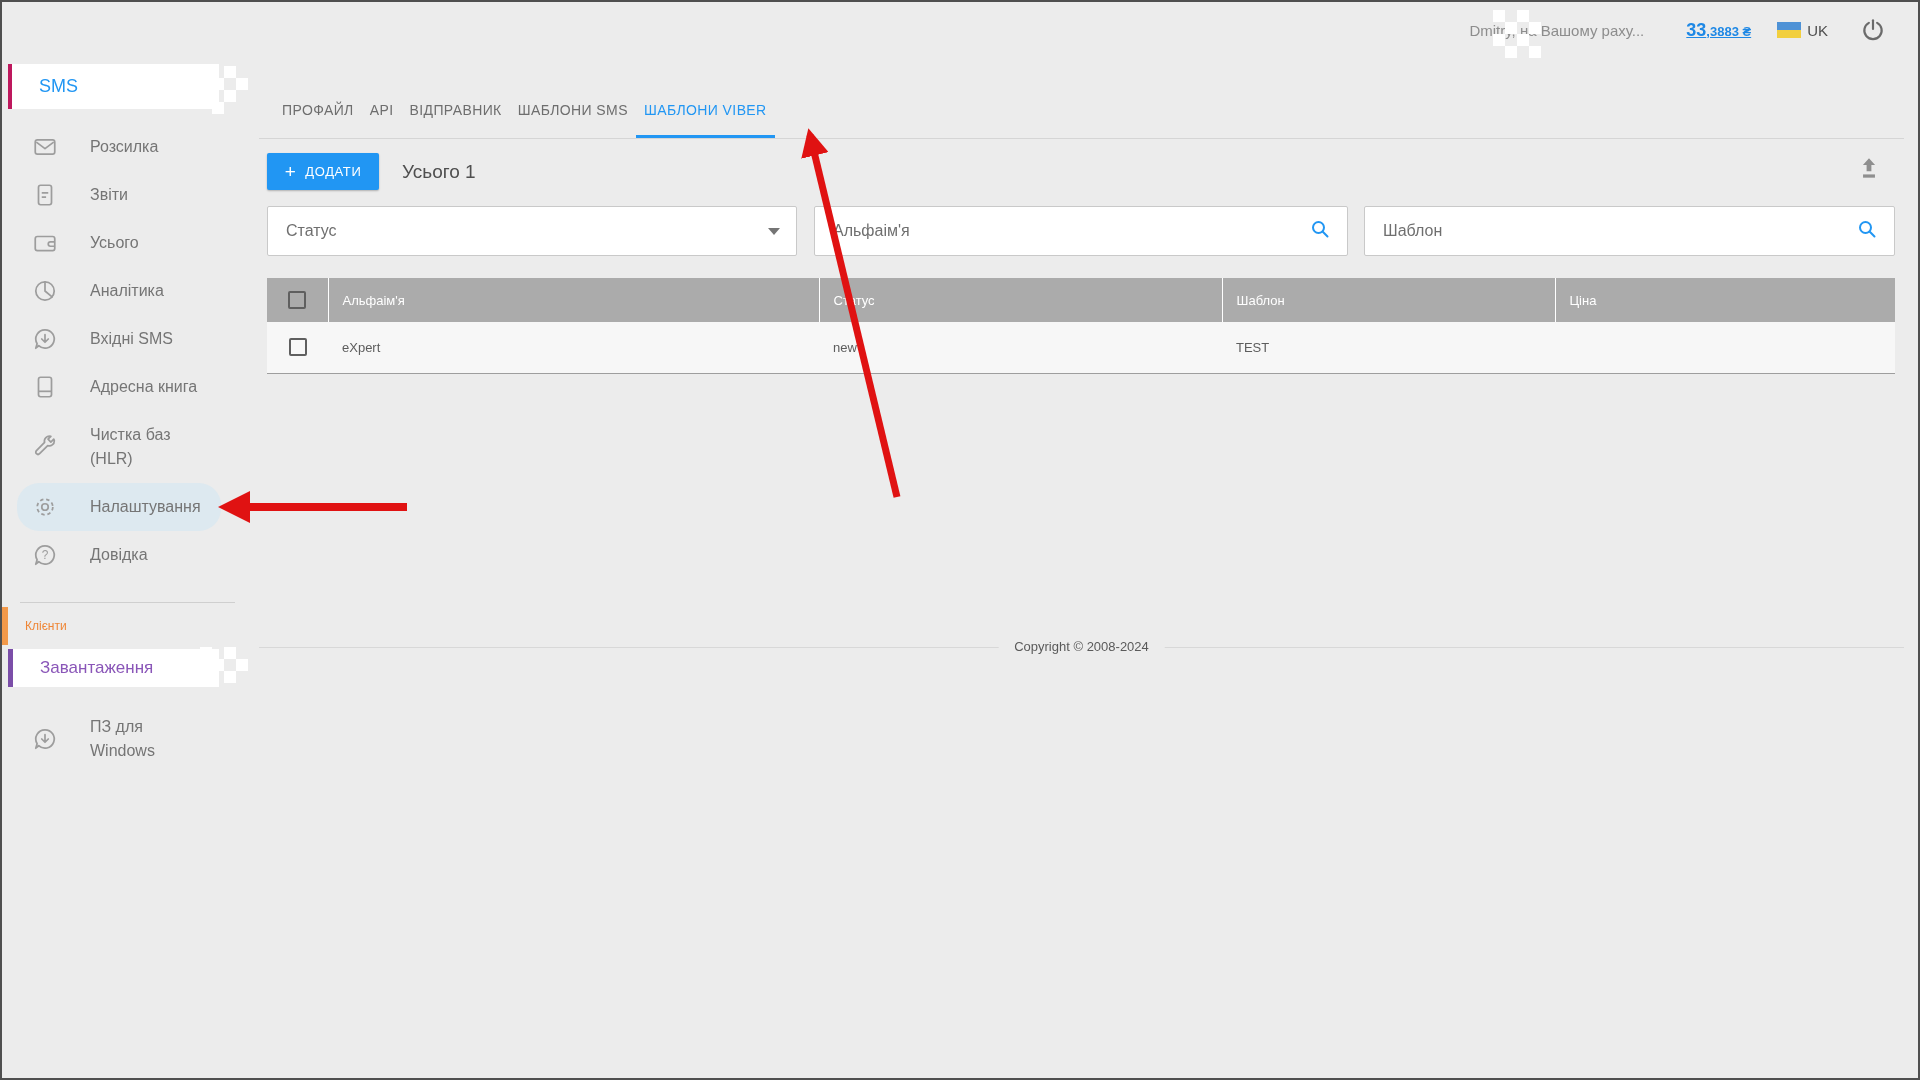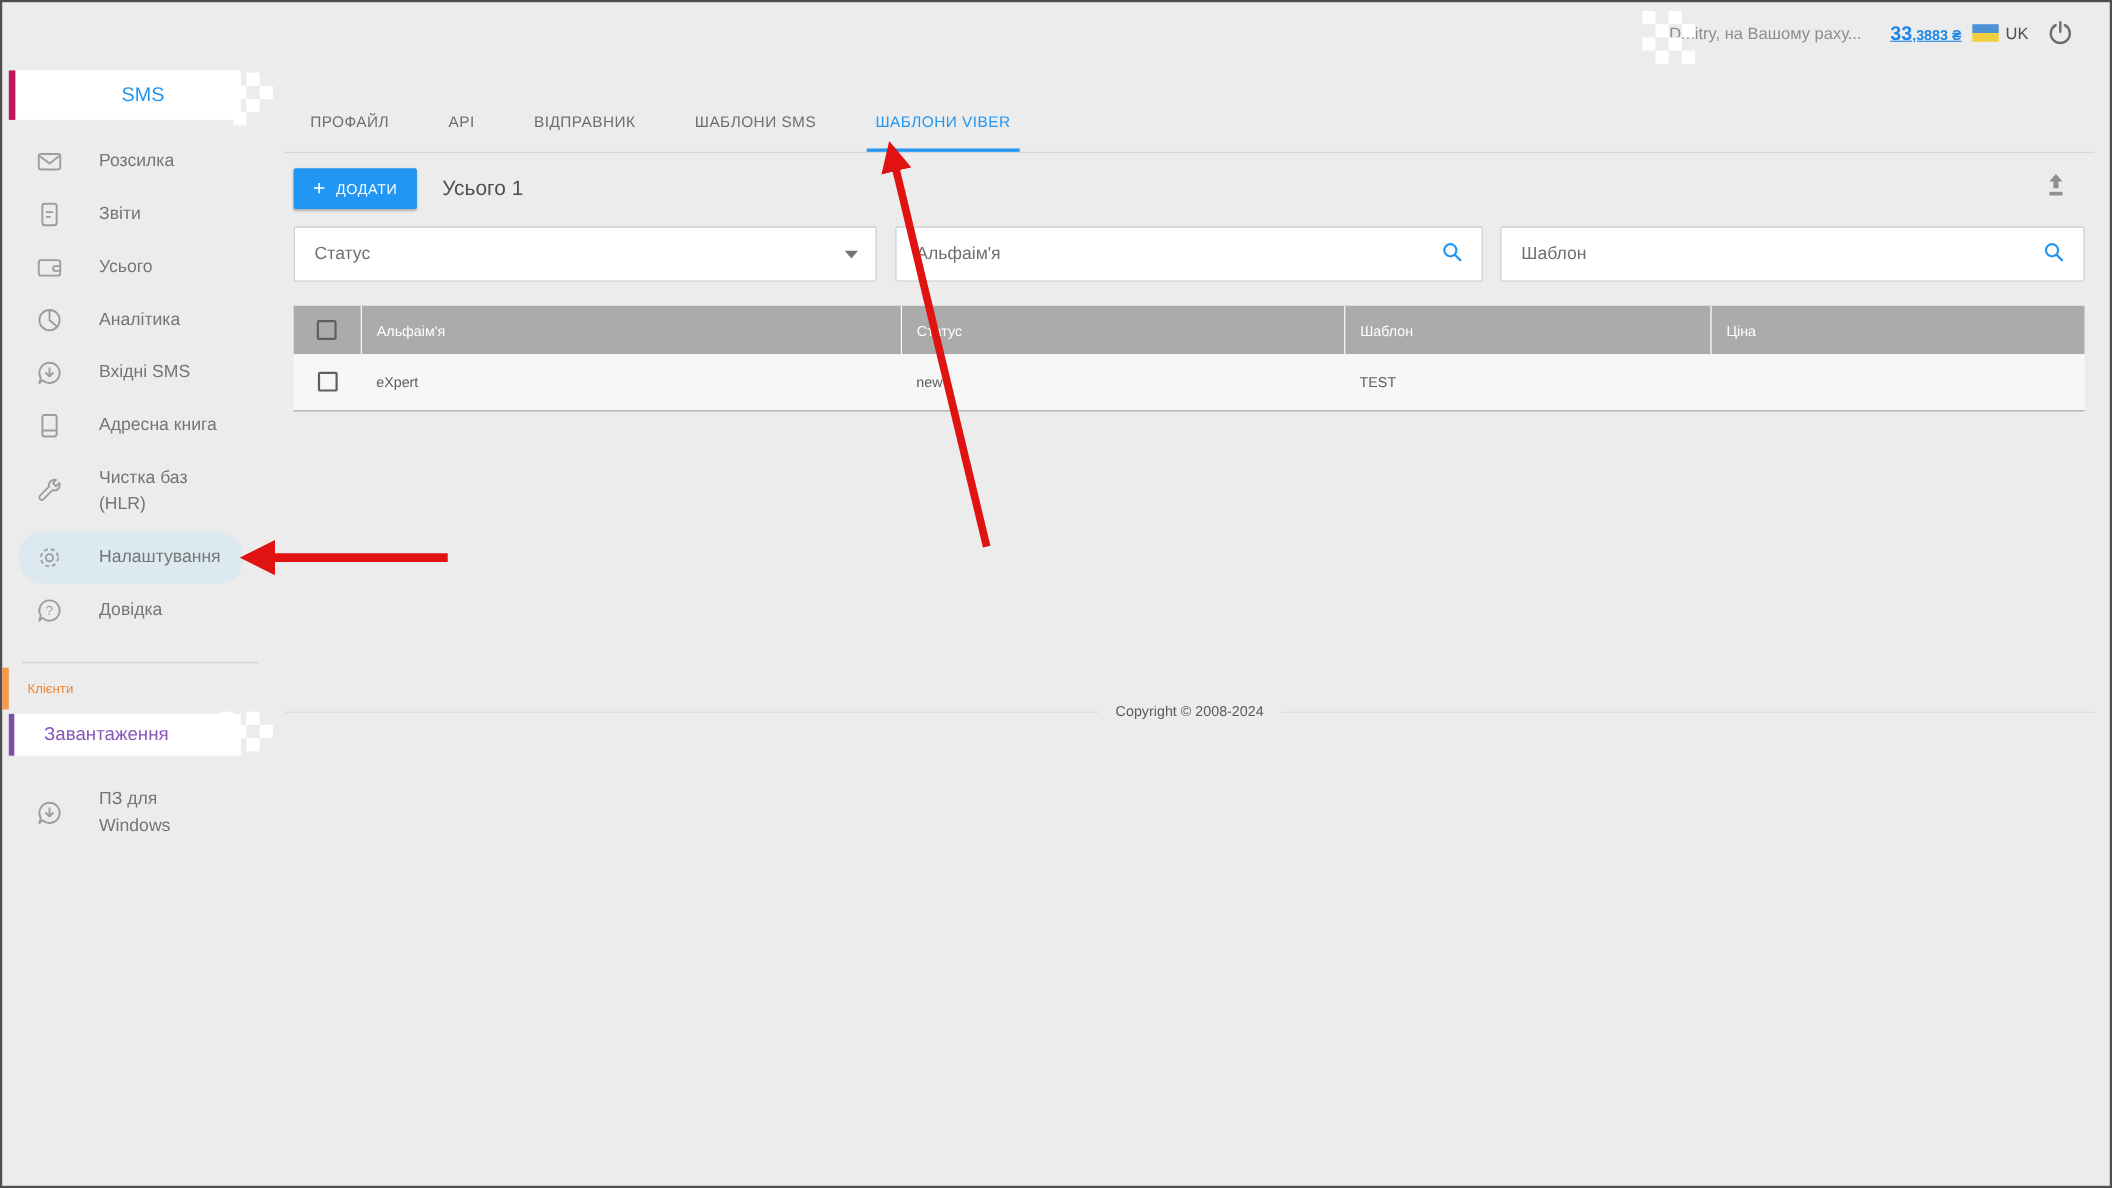--- a/index.html
+++ b/index.html
@@ -1,53 +1,53 @@
 <!DOCTYPE html>
 <html><head>
 <meta charset="utf-8">
 <style>
   * { margin:0; padding:0; box-sizing:border-box; }
   html,body { width:1920px; height:1080px; }
   body { font-family:"Liberation Sans", sans-serif; background:#ececec; position:relative; overflow:hidden; }
   .page { position:absolute; inset:0; border:2px solid #4f4f4f; background:#ececec; }
 
   
-  .header { position:absolute; top:0; left:235px; right:0; height:56px; display:flex; align-items:center; justify-content:flex-end; gap:10px; padding-right:32px; }
+  .header { position:absolute; top:0; left:235px; right:0; height:56px; display:flex; align-items:center; justify-content:flex-end; gap:26px; padding-right:32px; }
   .user-label { color:#8d8d8d; font-size:15px; }
   .balance-link { color:#1e88e5; text-decoration:underline; font-weight:bold; cursor:pointer;margin-left:16px; }
   .balance-whole { font-size:18px; }
   .balance-frac { font-size:13px; }
   .flag { display:inline-block; width:24px; height:16px; background:linear-gradient(#4e92d6 50%, #f2cf3e 50%); }
   .lang-label { color:#4f4f4f; font-size:15px; }
   .power-btn { cursor:pointer; display:inline-flex; margin-left:6px; }
 
   
   .deco-sq { position:absolute; width:12px; height:12px; background:#fff; }
   .deco-header { top:8px; left:1491px;
     box-shadow:24px 0 0 #fff, 12px 12px 0 #fff, 36px 12px 0 #fff, 0 24px 0 #fff, 24px 24px 0 #fff, 12px 36px 0 #fff, 36px 36px 0 #fff; }
   .deco-sms { top:64px; left:198px;
     box-shadow:24px 0 0 #fff, 12px 12px 0 #fff, 36px 12px 0 #fff, 24px 24px 0 #fff, 0 24px 0 #fff, 12px 36px 0 #fff; }
   .deco-downloads { top:645px; left:198px;
     box-shadow:24px 0 0 #fff, 12px 12px 0 #fff, 36px 12px 0 #fff, 24px 24px 0 #fff, 0 24px 0 #fff; }
 
   
   .sidebar { position:absolute; top:0; left:0; width:235px; height:100%; }
   .section-block { position:absolute; left:6px; width:211px; height:45px; background:#fff; display:flex; align-items:center; padding-left:27px; font-size:18px; }
-  .sms-block { top:62px; border-left:6px solid #be185d; color:#2196f3;justify-content:center; }
+  .sms-block { top:62px; border-left:4px solid #be185d; color:#2196f3; }
   .downloads-block { top:647px; height:38px; border-left:5px solid #7b4ea8; color:#8a56b8; font-size:17px; }
   .clients-row { position:absolute; left:0; top:605px; width:190px; height:38px; border-left:6px solid #f2994a; color:#ef8636; display:flex; align-items:center; padding-left:17px; font-size:12px; cursor:pointer; }
   .menu-item { position:absolute; left:15px; width:204px; display:flex; align-items:center; cursor:pointer; color:#757575; font-size:16px; }
   .mi-icon { width:26px; height:26px; margin-left:15px; margin-right:32px; flex:0 0 auto; display:inline-flex; }
   .mi-label { line-height:24px; }
   .menu-item.active { background:#dde9f0; }
   .sidebar-divider { position:absolute; top:600px; left:18px; width:215px; border-top:1px solid #cfcfcf; }
 
   
   .tabs-line { position:absolute; top:136px; left:257px; width:1645px; border-top:1px solid #d5d5d5; }
-  .tabs { position:absolute; top:100px; left:272px; display:flex; gap:38px; }
+  .tabs { position:absolute; top:100px; left:272px; display:flex; }
   .tab { font-size:14px; letter-spacing:.4px; color:#6e6e6e; padding:0 8px 17px 8px; cursor:pointer; }
   .tab.active { color:#2196f3; border-bottom:3px solid #2196f3; }
 
   
   .add-button { position:absolute; top:151px; left:265px; width:112px; height:37px; background:#2196f3; color:#fff; border:none; border-radius:2px; font-family:inherit; font-size:13px; letter-spacing:.6px; cursor:pointer; display:flex; align-items:center; justify-content:center; gap:9px; box-shadow:0 1px 2px rgba(0,0,0,.25); }
   .add-plus { font-size:19px; font-weight:400; line-height:1; }
   .total-label { position:absolute; top:151px; left:400px; height:37px; line-height:37px; font-size:19px; color:#4f4f4f; }
   .upload-btn { position:absolute; top:152px; left:1854px; width:26px; height:30px; cursor:pointer; }
 
   

